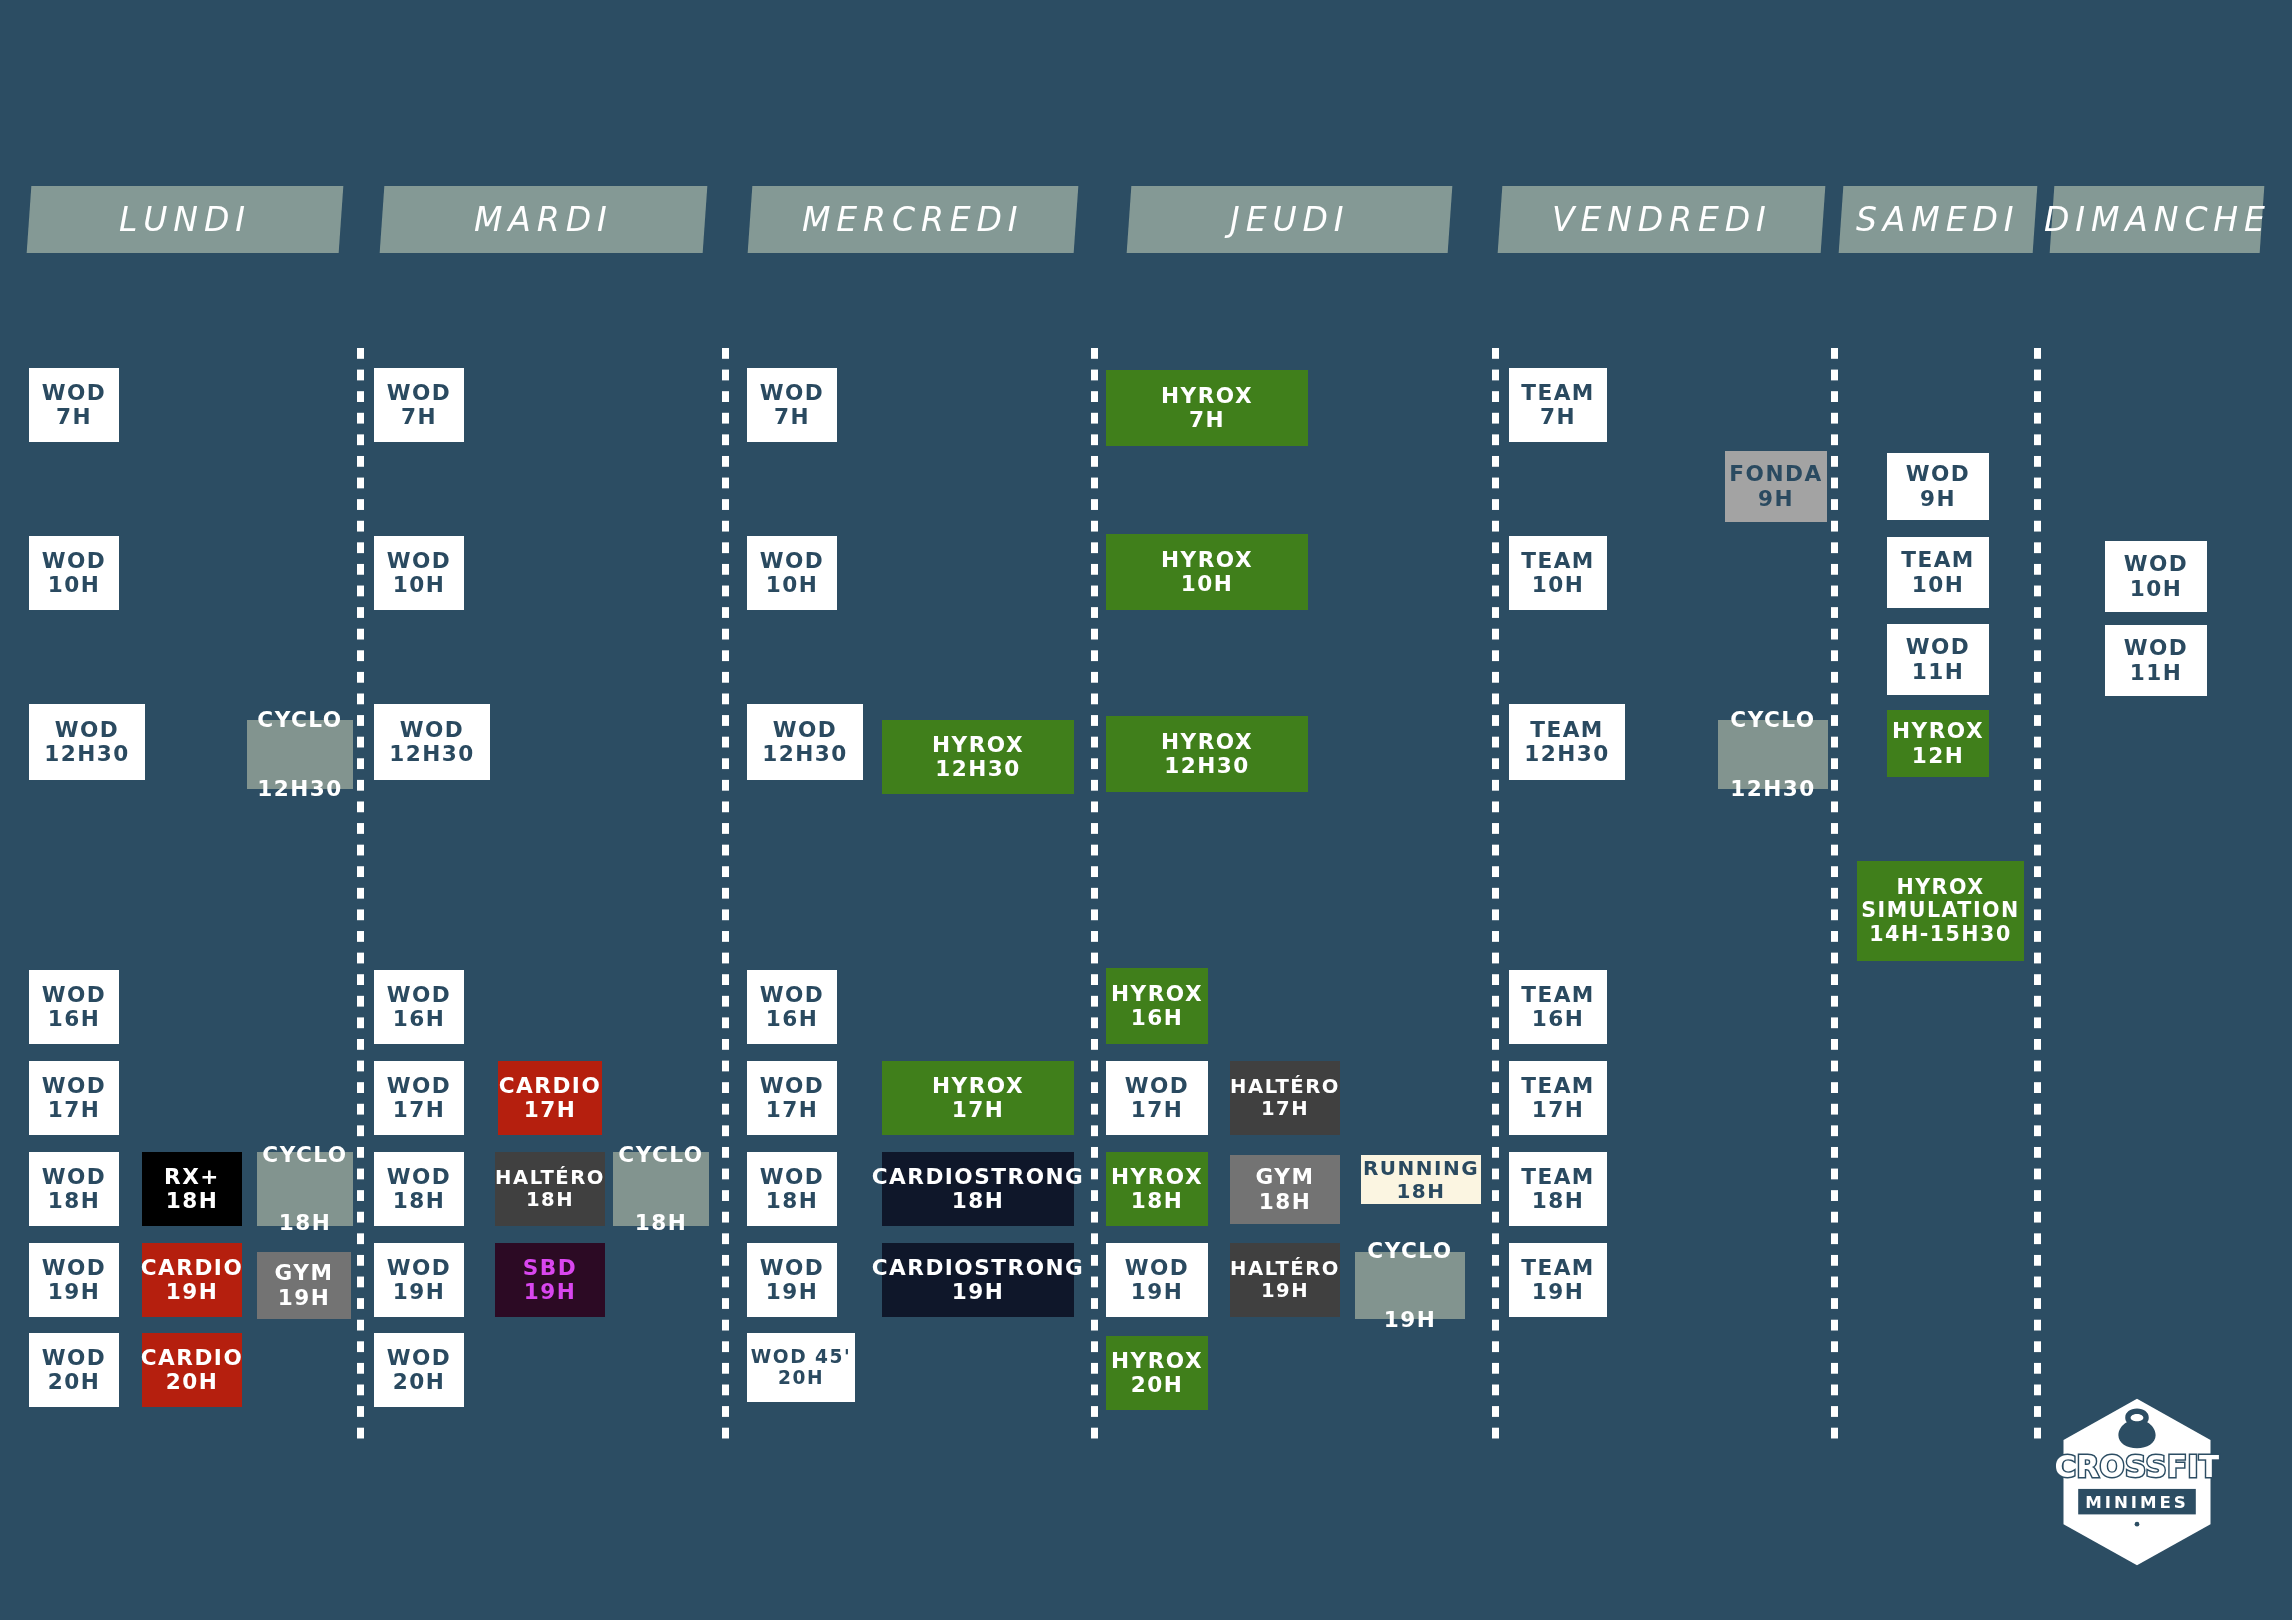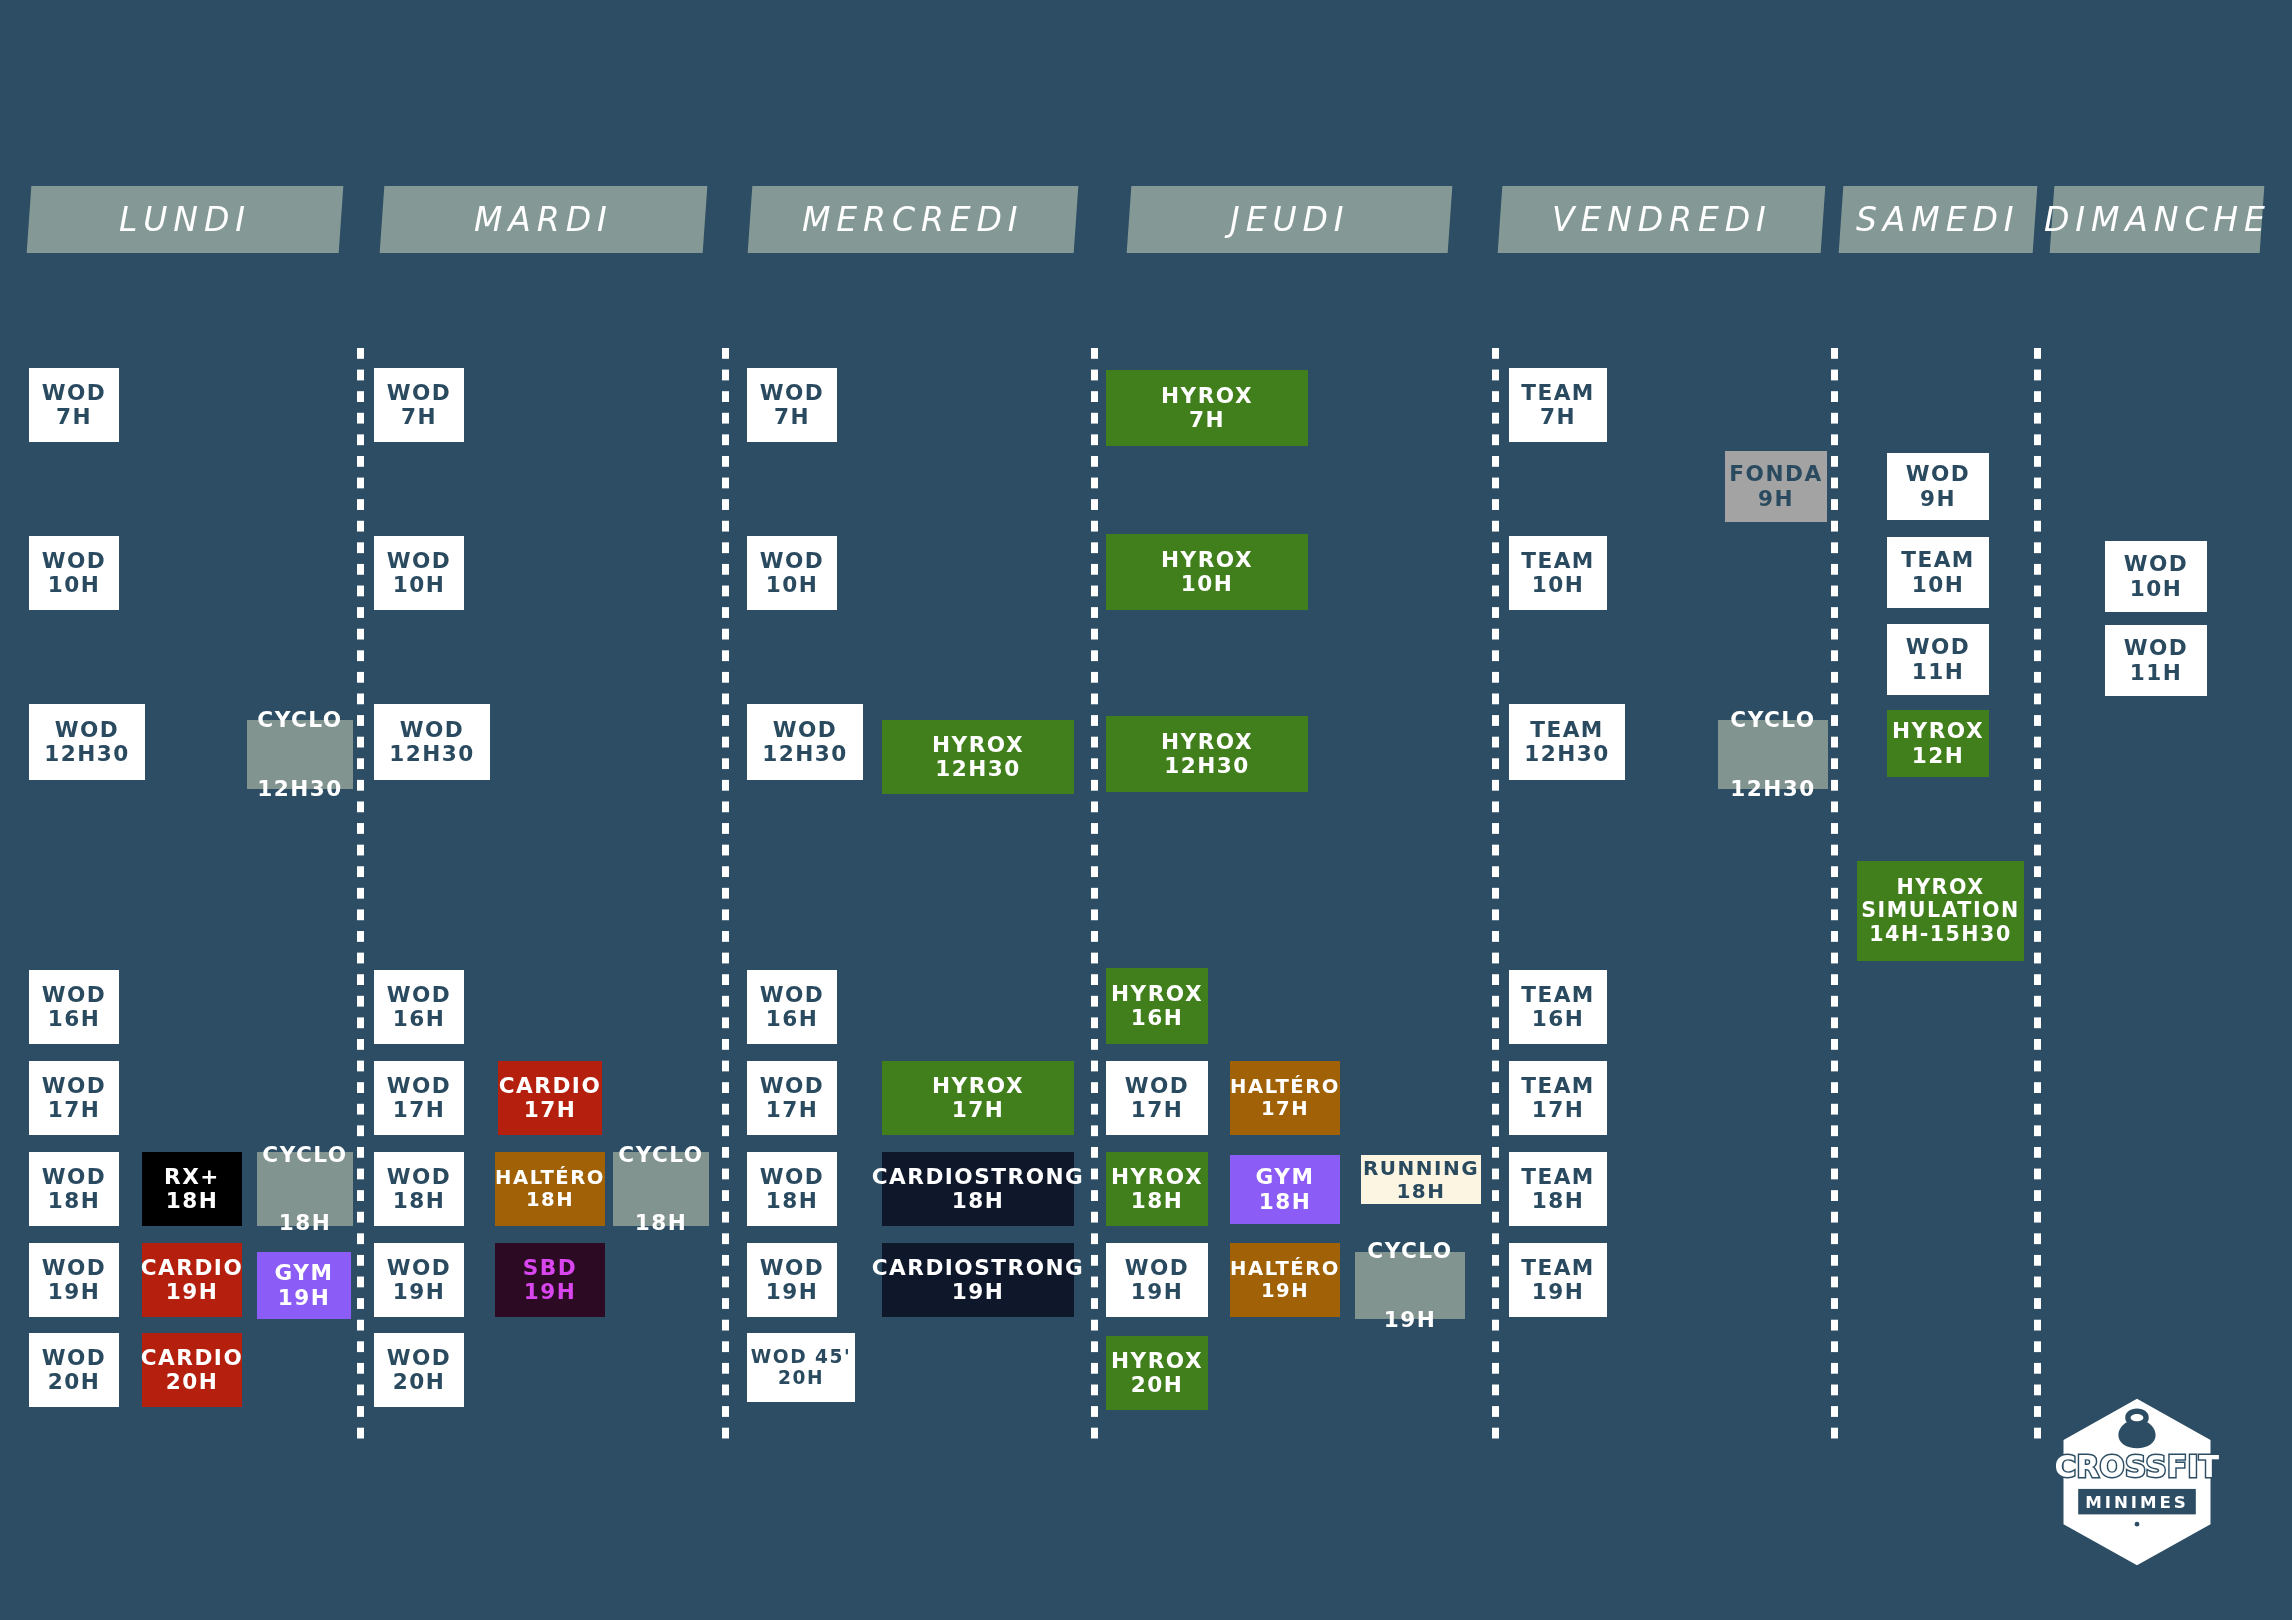--- a/index.html
+++ b/index.html
@@ -52,22 +52,22 @@
   .cls .l1{display:block;white-space:nowrap;}
   .cls .l2{display:block;white-space:nowrap;}
   .cls .l3{display:block;white-space:nowrap;}
 
   
   .v-wod      {background:#ffffff; color:#2a4a60;}
   .v-hyrox    {background:#407f1b; color:#ffffff;}
   .v-cyclo    {background:#82948f; color:#ffffff;gap:44px;}
   .v-cardio   {background:#b51f0e; color:#ffffff;}
   .v-cardiostrong{background:#0f172a; color:#ffffff;}
-  .v-haltero  {background:#a16207; color:#ffffff;}
-  .v-gym      {background:#8b5cf6; color:#ffffff;}
+  .v-haltero  {background:#404040; color:#ffffff;}
+  .v-gym      {background:#737373; color:#ffffff;}
   .v-rxplus   {background:#000000; color:#ffffff;}
   .v-sbd      {background:#2c0a24; color:#d946ef;}
   .v-running  {background:#fbf5e1; color:#2a4a60;}
   .v-fonda    {background:#a3a3a3; color:#2a4a60;}
 
   
   #logo{position:absolute;}
   #logo svg{display:block;}
 </style>
 </head>

